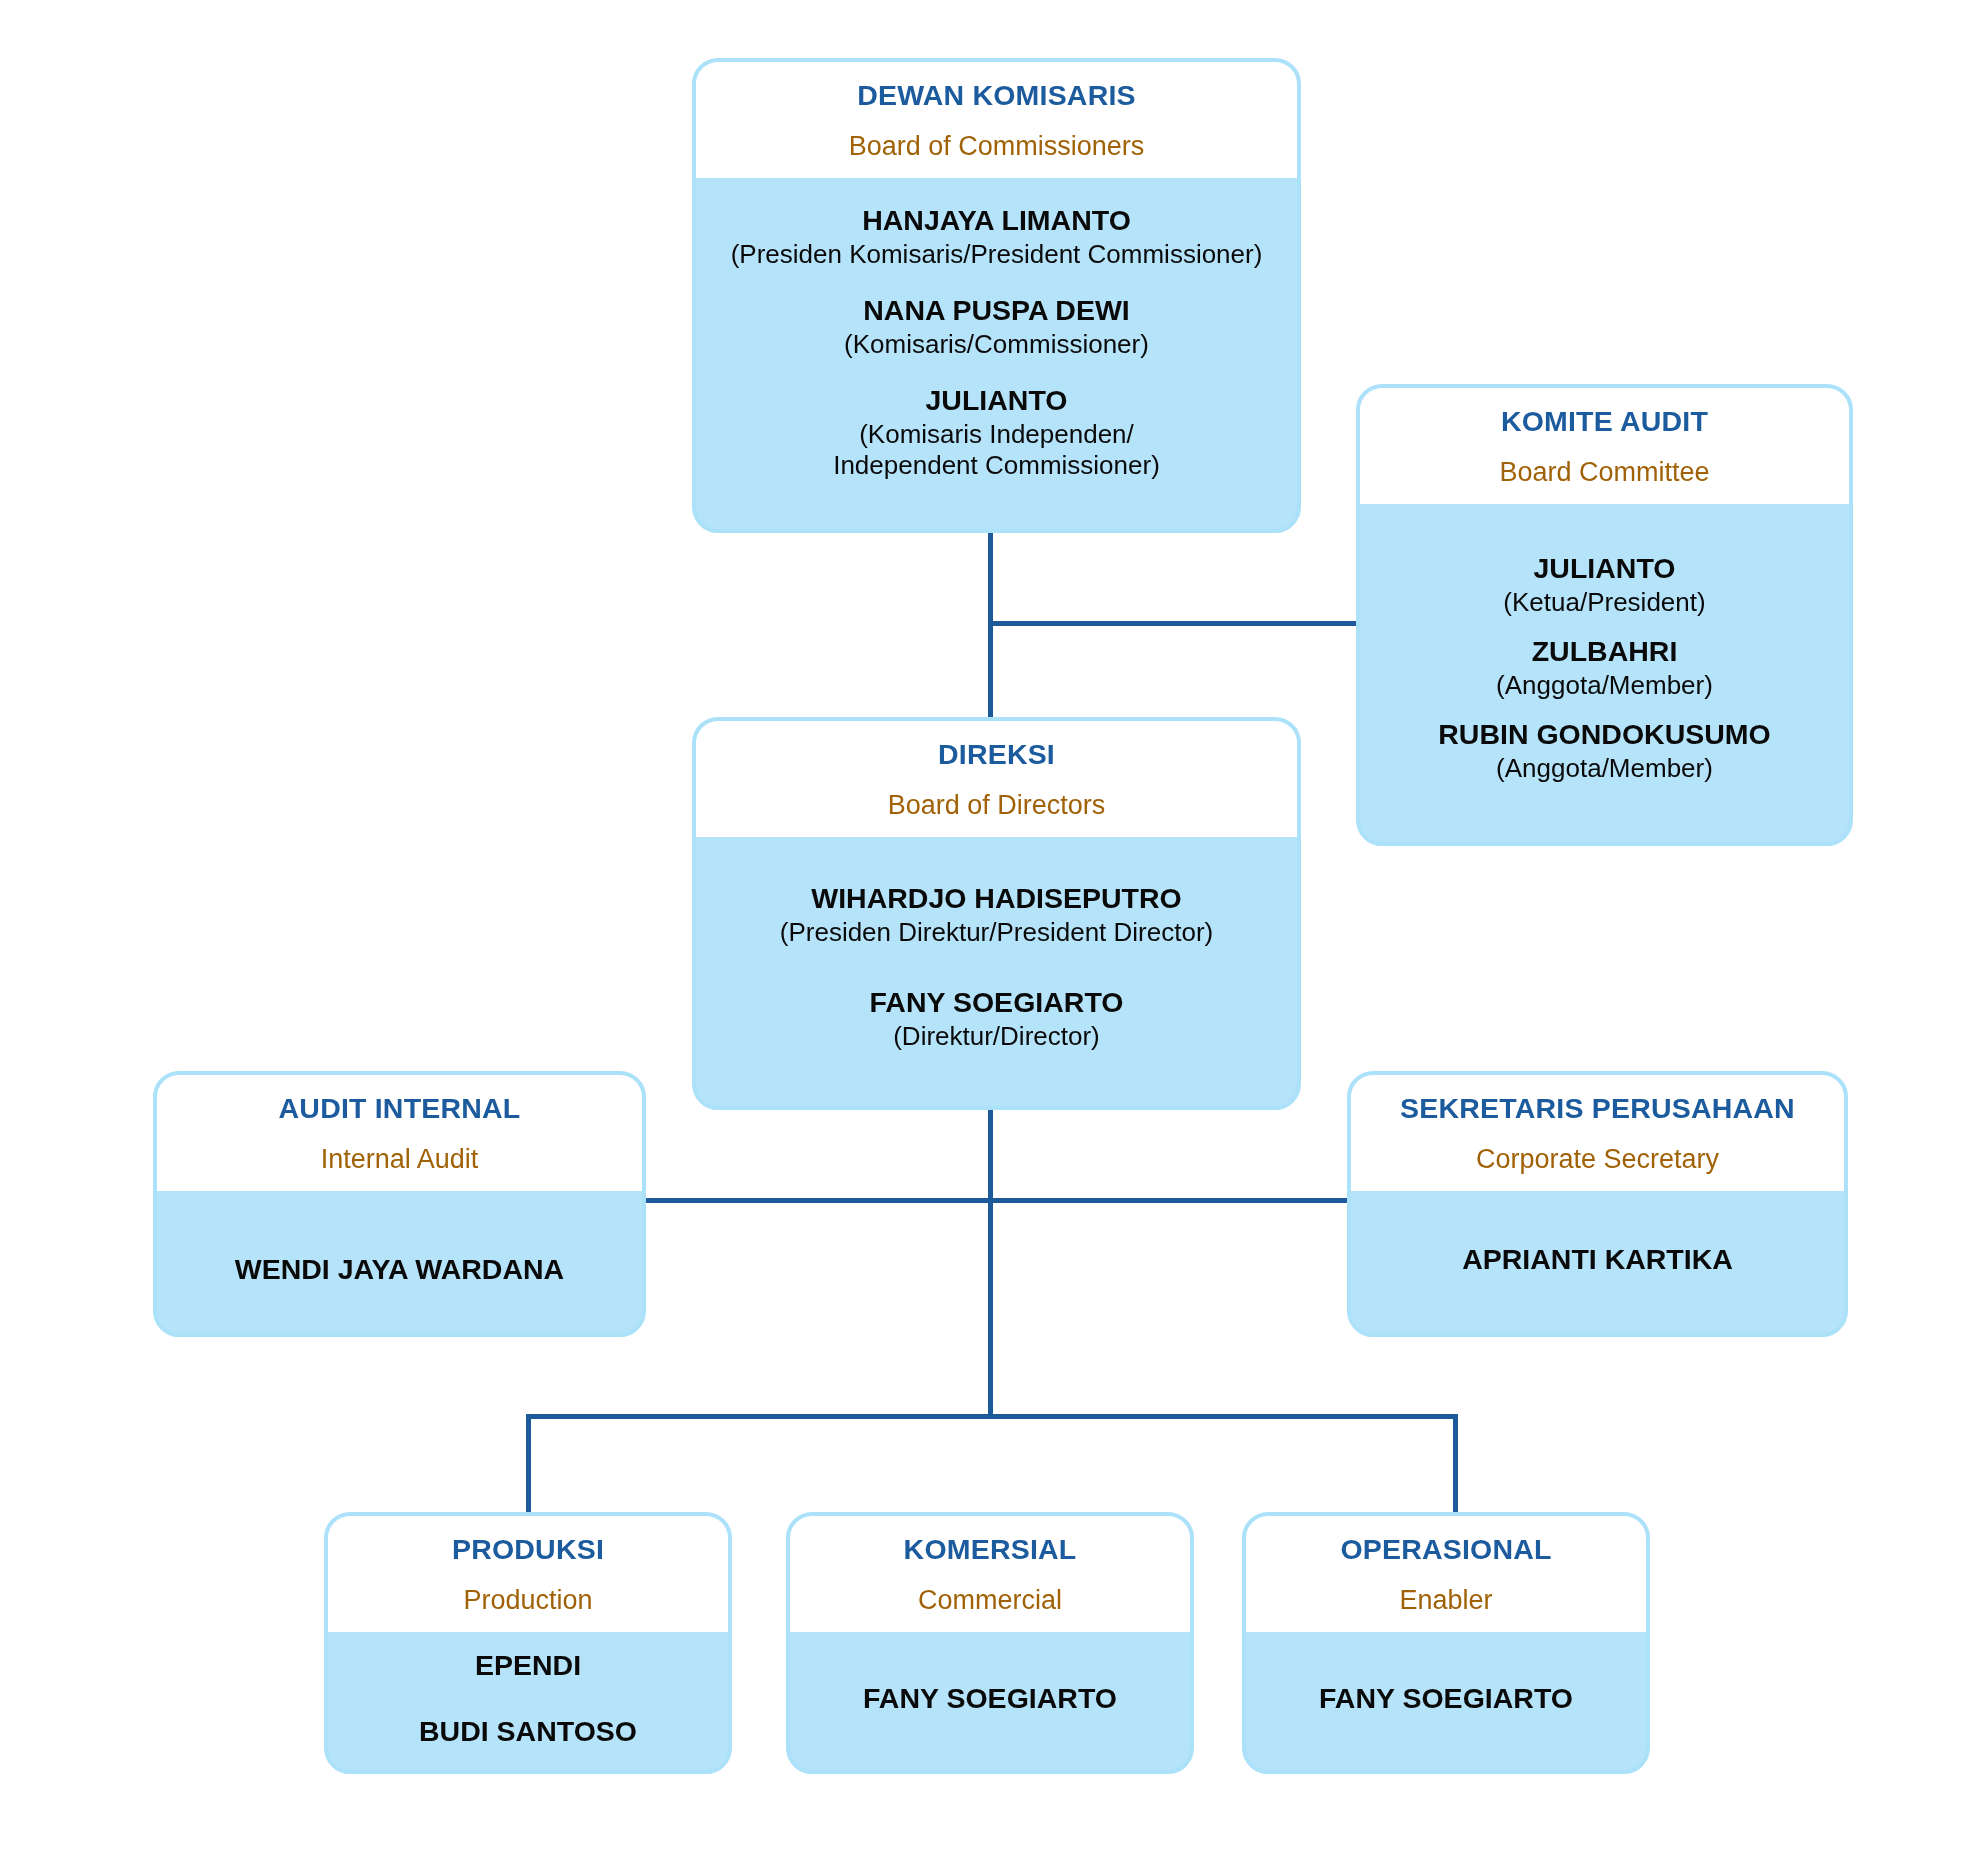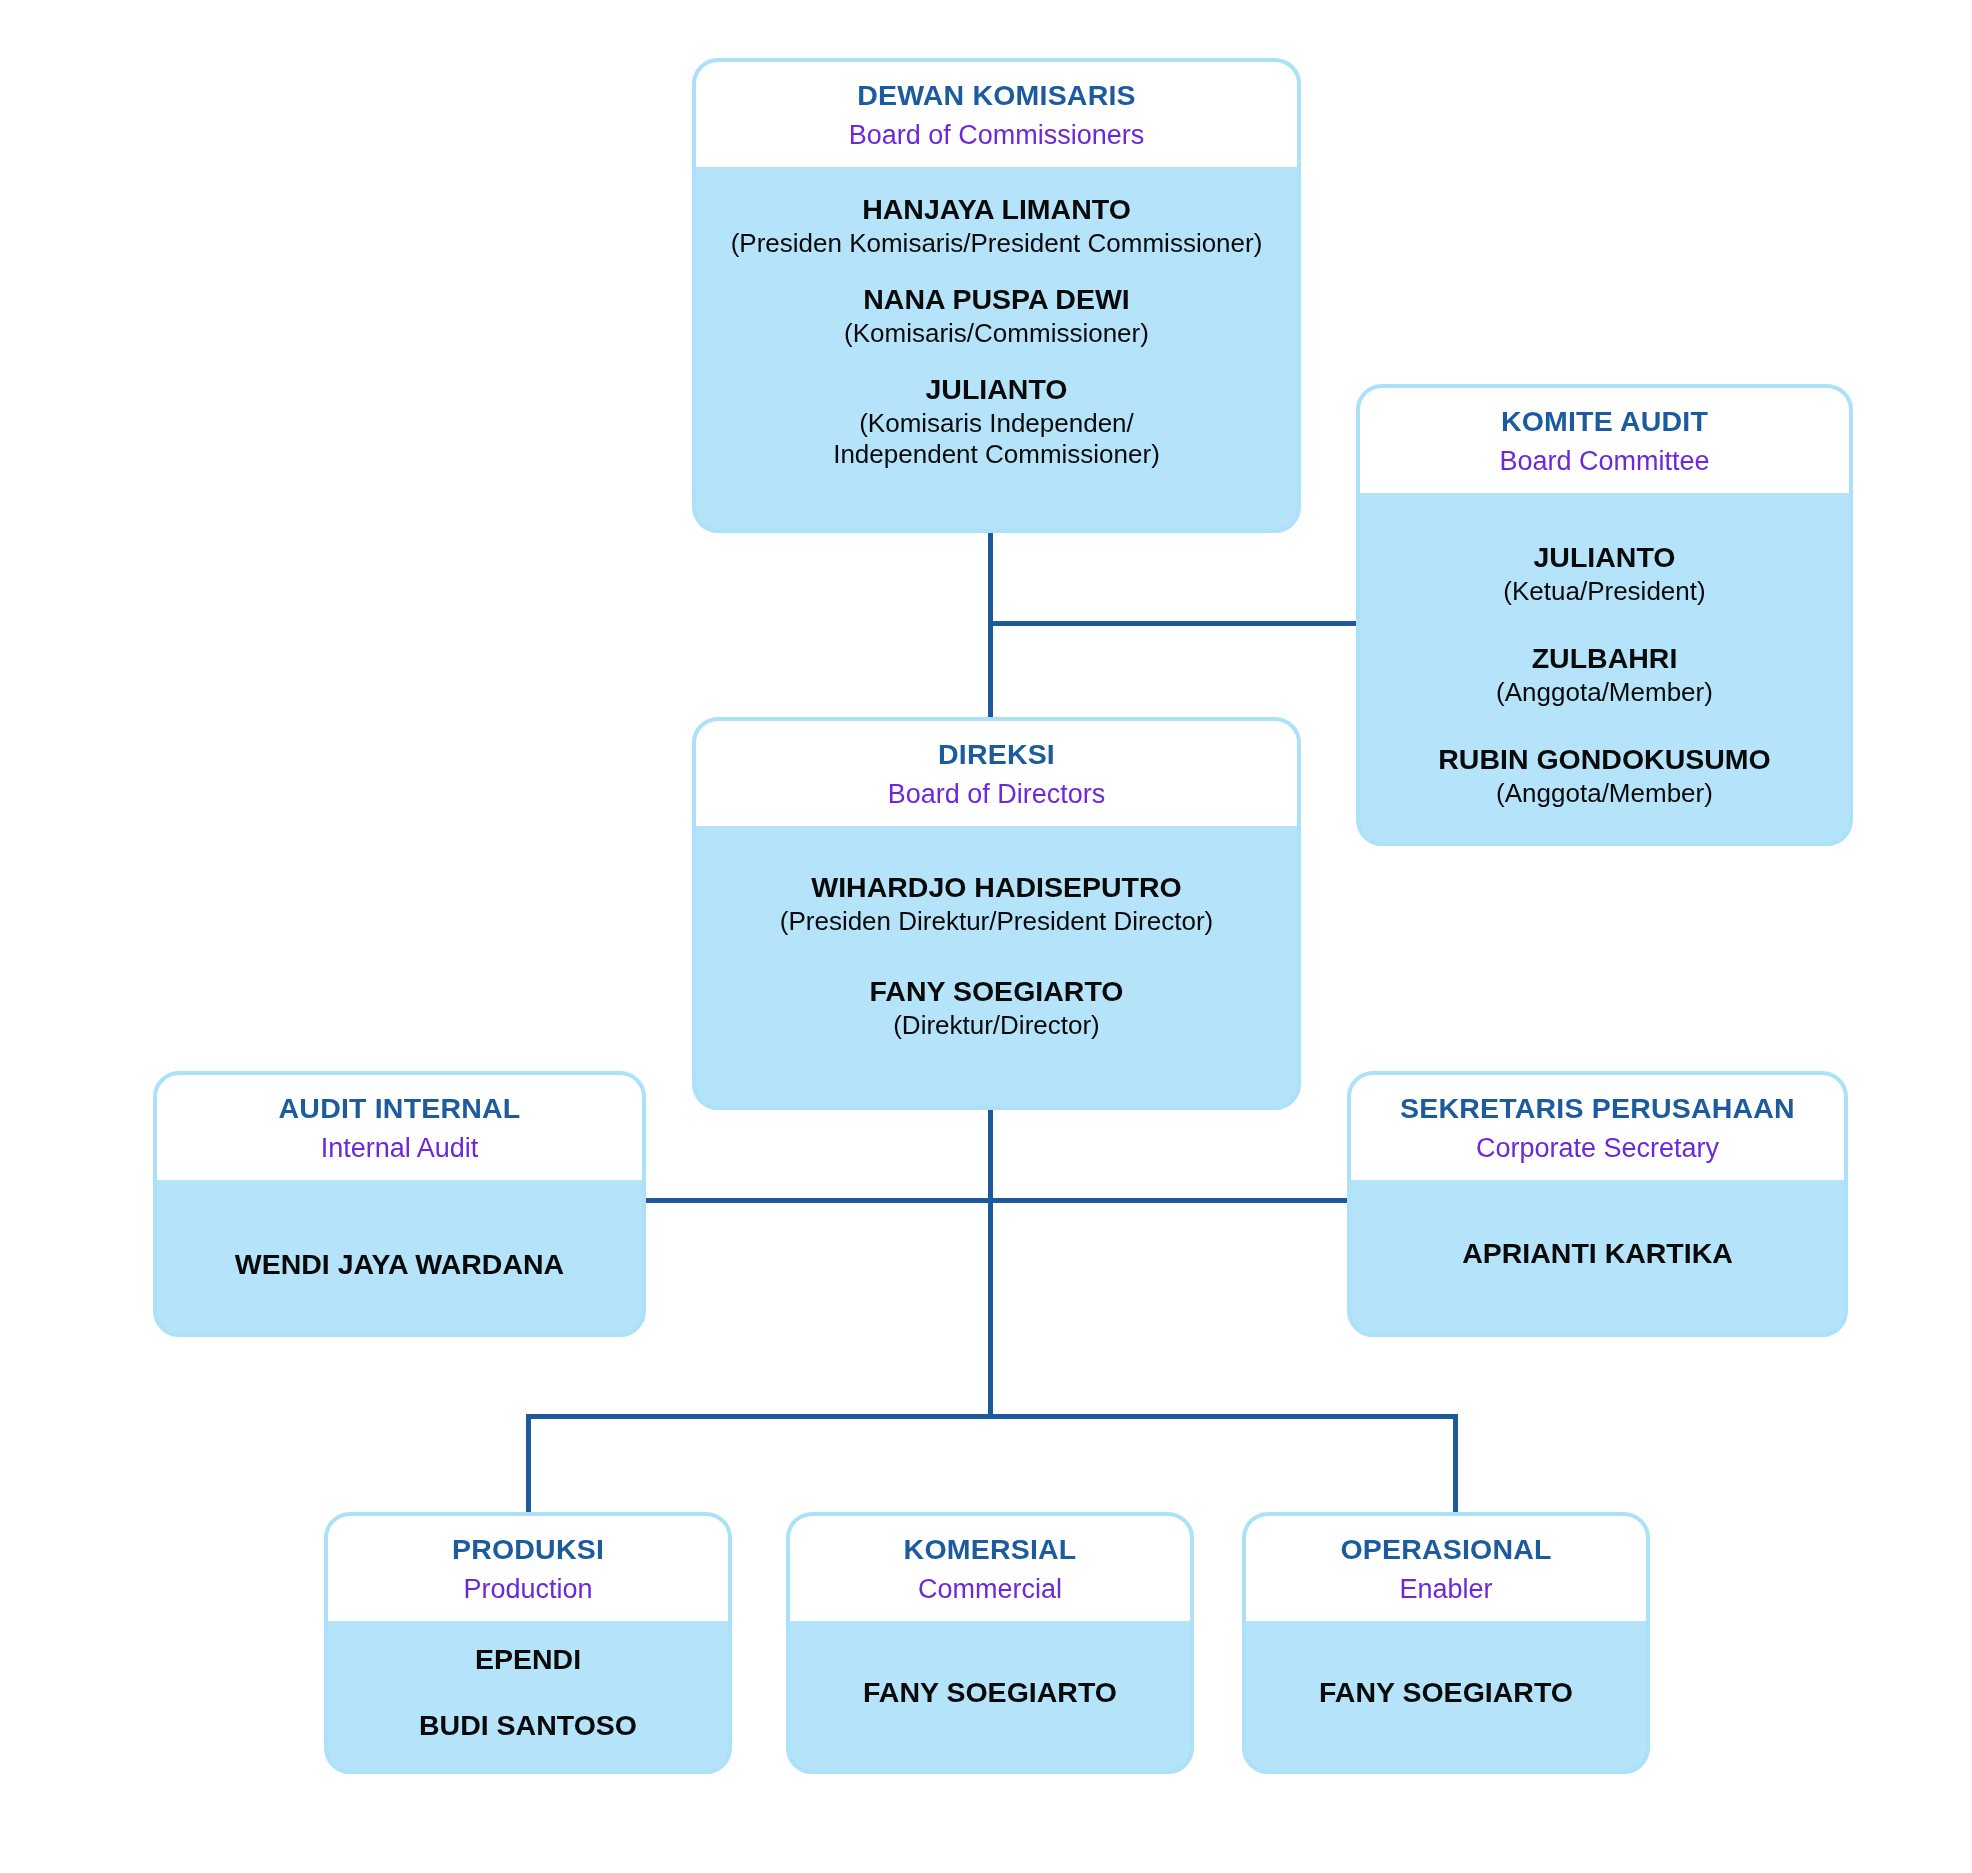--- a/index.html
+++ b/index.html
@@ -44,25 +44,25 @@
     flex: 0 0 auto;
   }
   .node-title {
     color: #1b5b9e;
     font-weight: bold;
     font-size: 28.5px;
     line-height: 1.16;
     letter-spacing: 0.2px;
   }
   .node-subtitle {
-    color: #6d28d9;
+    color: #a16207;
     font-weight: normal;
     font-size: 27px;
     line-height: 1.2;
-    margin-top: 7px;
+    margin-top: 18px;
   }
   .node-body {
     flex: 1 1 auto;
     display: flex;
     flex-direction: column;
     justify-content: center;
     align-items: center;
     text-align: center;
     padding: 10.8px 15.4px 15.4px 15.4px;
   }
@@ -86,21 +86,21 @@
   #node-commissioners {
     left: 692px;  top: 58px;   width: 609px;  height: 475px;
   }
   #node-commissioners .node-body { padding-top: 26px; justify-content: flex-start; }
   #node-commissioners .person + .person { margin-top: 23px; }
 
   #node-audit-committee {
     left: 1356px; top: 384px;  width: 497px;  height: 462px;
   }
   #node-audit-committee .node-body { justify-content: flex-start; padding-top: 48px; }
-  #node-audit-committee .person + .person { margin-top: 34px; }
+  #node-audit-committee .person + .person { margin-top: 16px; }
 
   #node-directors {
     left: 692px;  top: 717px;  width: 609px;  height: 393px;
   }
   #node-directors .node-body { justify-content: flex-start; padding-top: 45px; }
   #node-directors .person + .person { margin-top: 37px; }
 
   #node-internal-audit {
     left: 153px;  top: 1071px; width: 493px;  height: 266px;
   }

